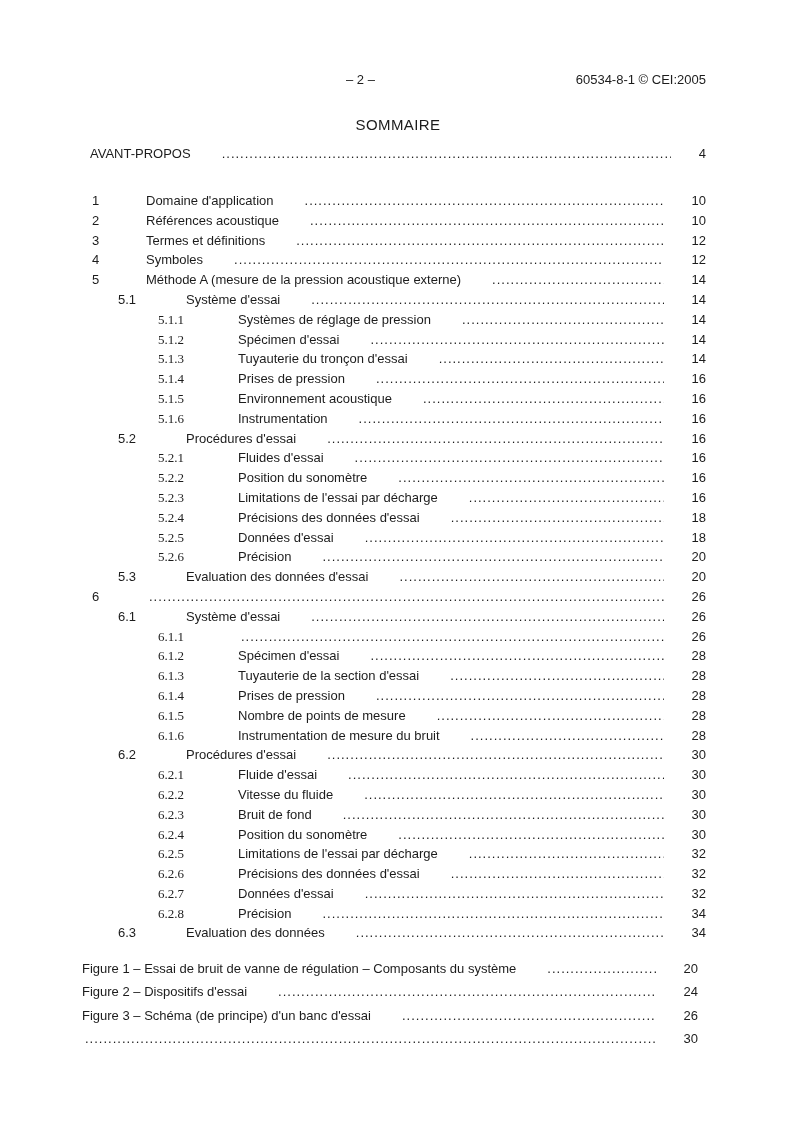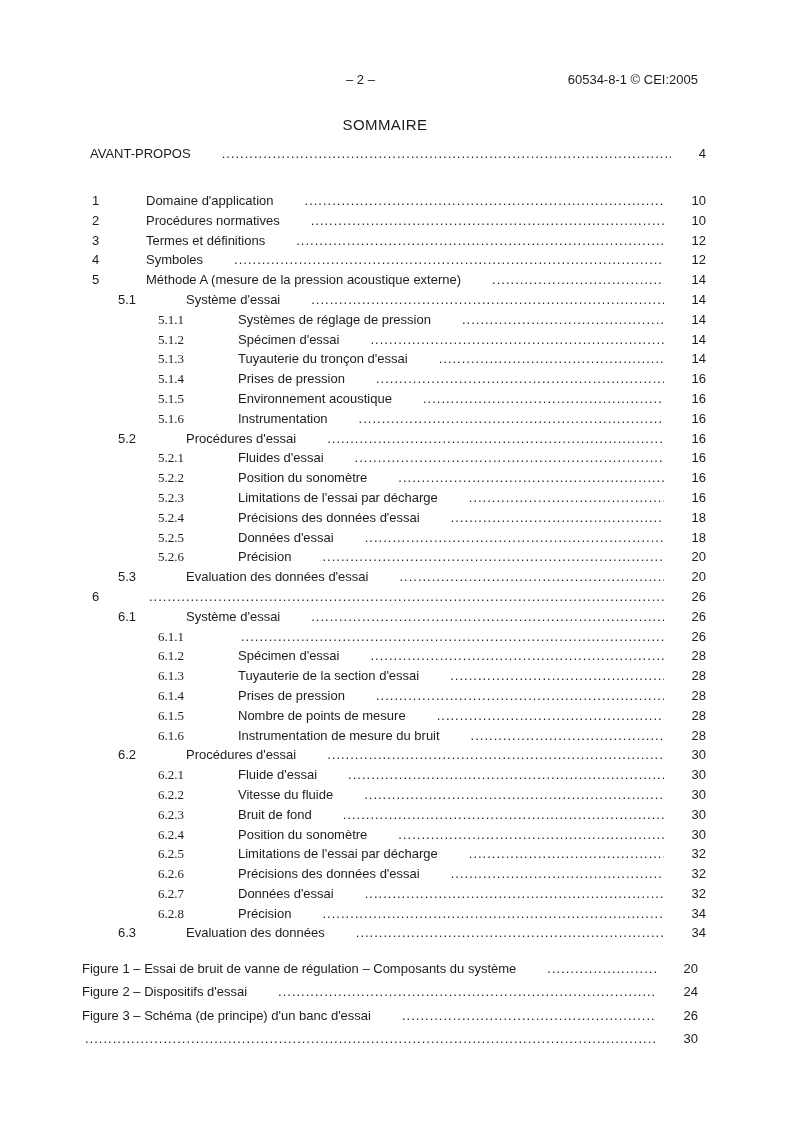--- a/index.html
+++ b/index.html
@@ -7,24 +7,24 @@
     position:relative;
     width:793px;height:1122px;
     background:#ffffff;
     font-family:"Liberation Sans",sans-serif;
     font-size:13px;
     color:#1c1c1c;
     overflow:hidden;
   }
   .header{position:absolute;top:72px;left:0;width:706px;height:16px;line-height:16px;}
   .pgnum-center{position:absolute;left:346px;top:0;}
-  .docref{position:absolute;right:8px;top:0;}
+  .docref{position:absolute;right:0;top:0;}
   .doc-title{
     position:absolute;top:116px;left:0;width:770px;
-    text-align:center;font-size:15px;line-height:18px;letter-spacing:.4px;
+    text-align:center;font-size:15px;line-height:18px;letter-spacing:.4px;padding-left:13px;
   }
   .avant{position:absolute;top:144px;left:90px;width:616px;}
   .avant .row{height:20px;line-height:20px;}
   .entries{position:absolute;top:191px;left:90px;width:616px;}
   .entries .row{height:19.8px;line-height:19.8px;}
   .figures{position:absolute;top:957px;left:82px;width:616px;}
   .figures .row{height:23.4px;line-height:23.4px;}
   .row{display:flex;align-items:baseline;white-space:nowrap;gap:28px;}
   .num{flex:none;}
   .lvl1{padding-left:2px;}  .lvl1 .num{width:26px;}
@@ -62,21 +62,21 @@
   <div class="entries" id="entries">
   <div class="row lvl1">
     <span class="num">1</span>
     <span class="lbl">Domaine d'application</span>
     <span class="leader"></span>
     <span class="pgno">10</span>
   </div>
 
   <div class="row lvl1">
     <span class="num">2</span>
-    <span class="lbl">Procédures normatives</span>
+    <span class="lbl">Références acoustique</span>
     <span class="leader"></span>
     <span class="pgno">10</span>
   </div>
 
   <div class="row lvl1">
     <span class="num">3</span>
     <span class="lbl">Termes et définitions</span>
     <span class="leader"></span>
     <span class="pgno">12</span>
   </div>

